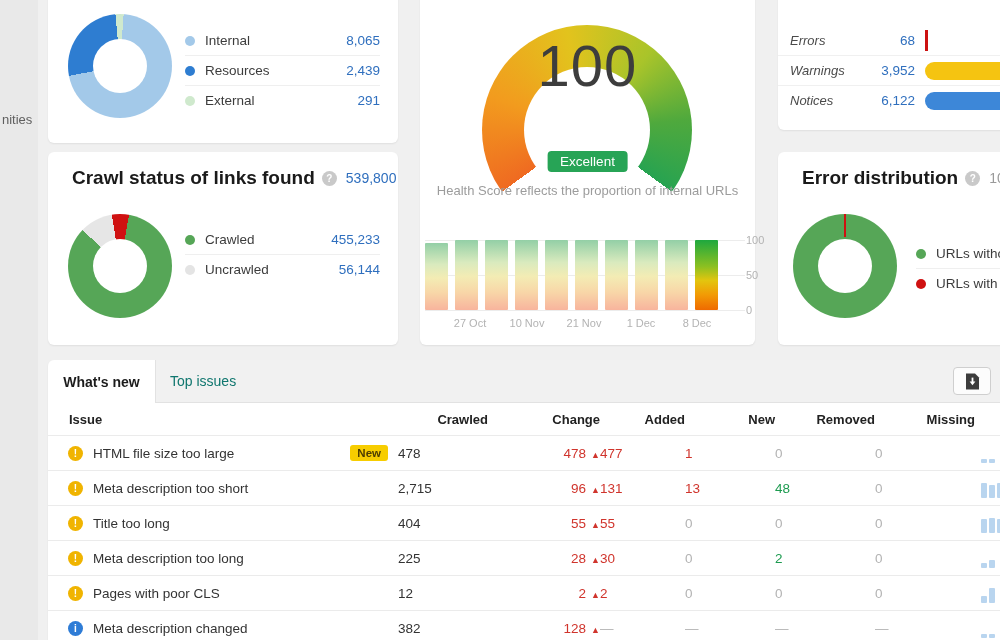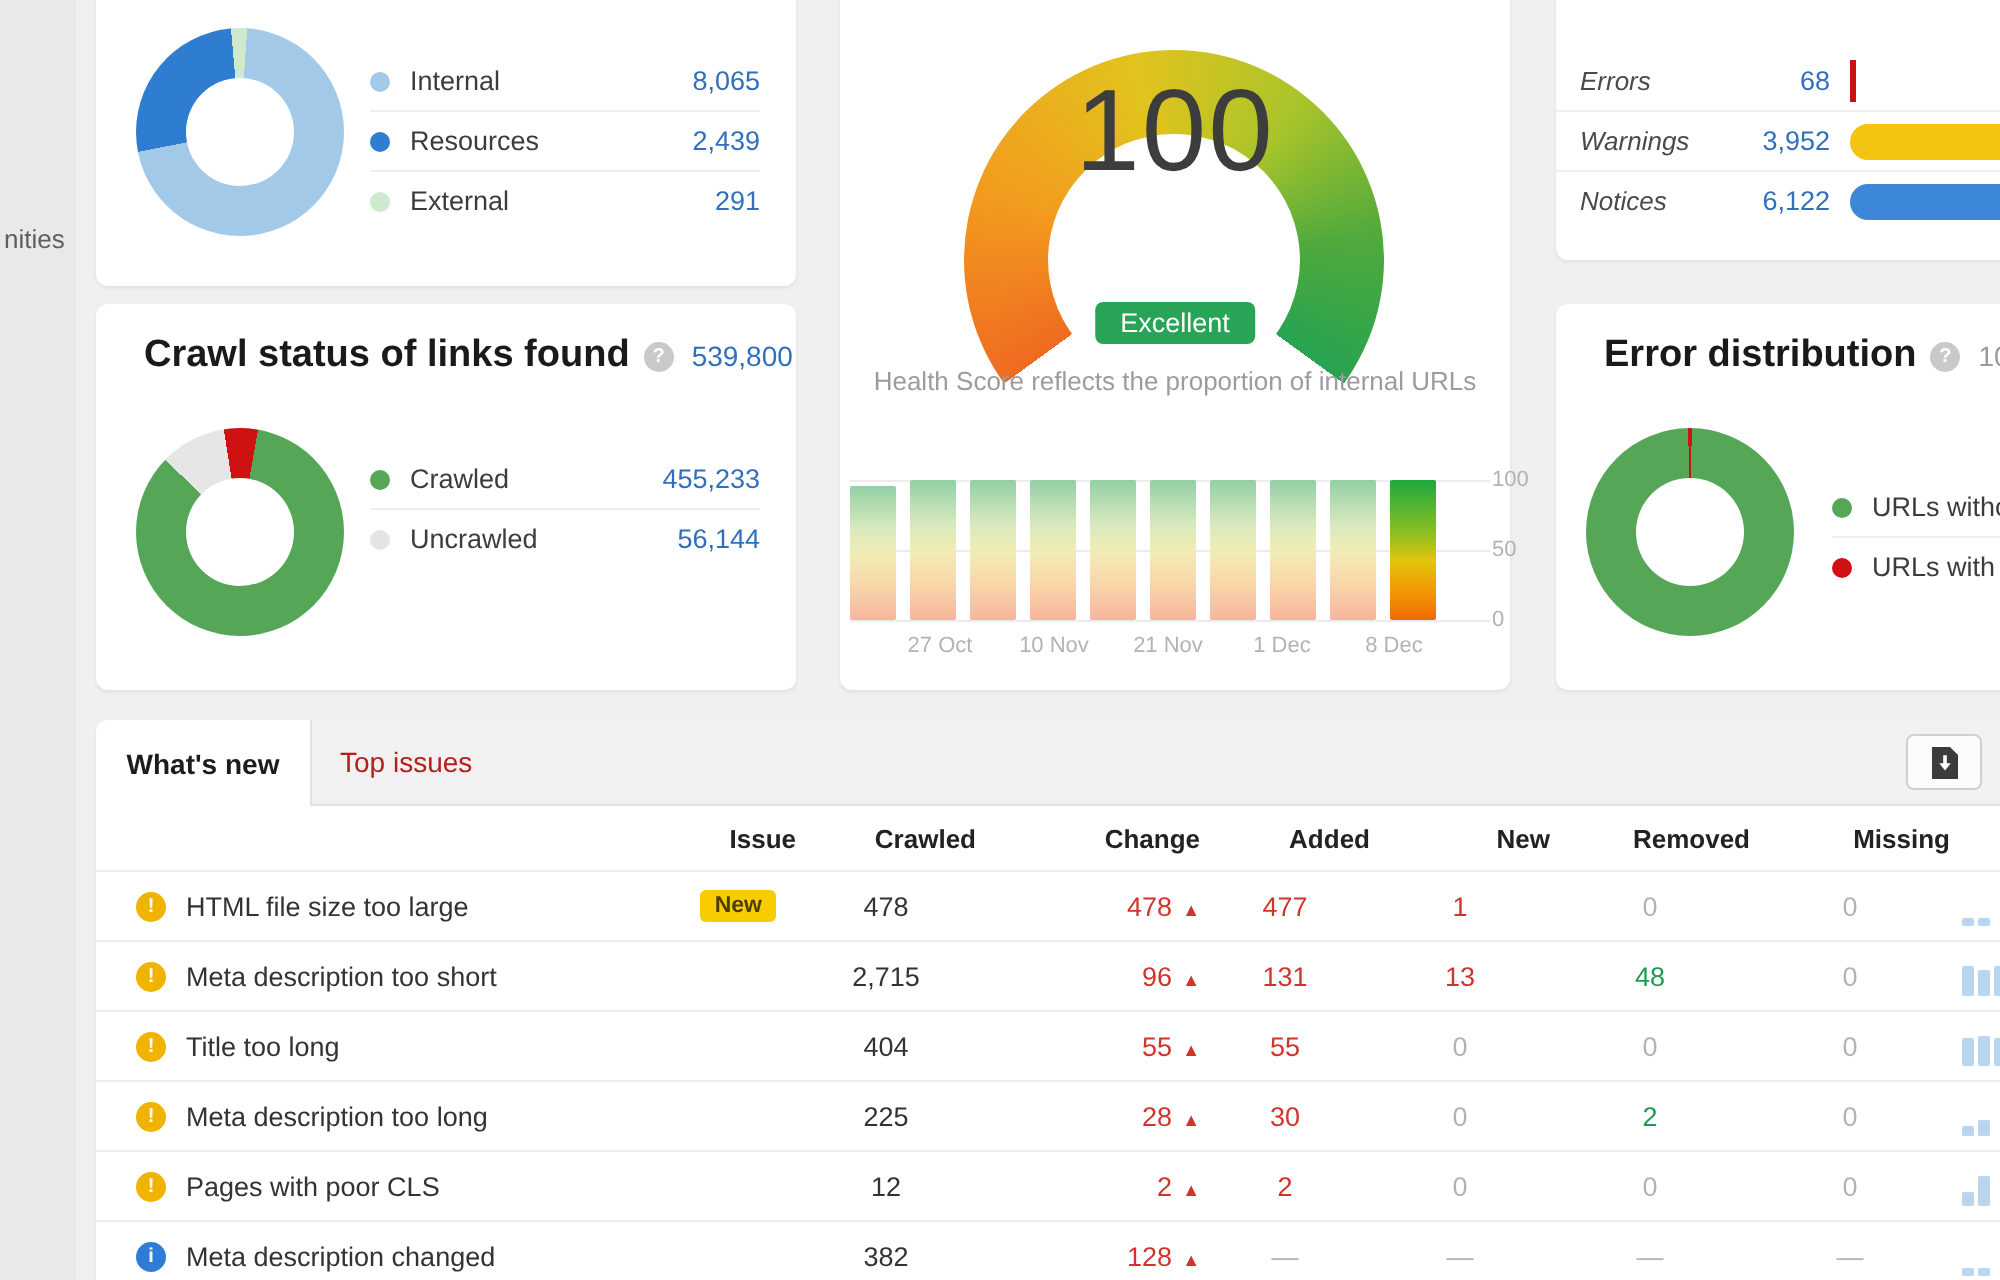--- a/index.html
+++ b/index.html
@@ -60,37 +60,37 @@
   .sum-label{font-size:13px;color:#4a4a4a;width:62px;font-style:italic;}
   .sum-value{font-size:13.5px;width:63px;text-align:right;}
   .sum-barwrap{flex:1;margin-left:10px;display:flex;align-items:center;height:100%;}
   .sum-bar{height:18px;border-radius:9px 0 0 9px;width:100%;}
   .sum-bar.tiny{width:3px;height:21px;border-radius:0;}
   
   #tabstrip{position:relative;height:42px;background:#f1f1f1;border-bottom:1px solid #e2e2e2;border-radius:6px 6px 0 0;}
   .tab{position:absolute;top:0;height:42px;display:flex;align-items:center;font-size:14px;}
   #tab-active{left:0;width:107px;background:#fff;justify-content:center;font-weight:bold;color:#1c1c1c;
     border-right:1px solid #e2e2e2;border-radius:6px 0 0 0;height:43px;}
-  #tab-top-issues{left:122px;color:#b91c1c;}
+  #tab-top-issues{left:122px;color:#0f766e;}
   #export-btn{position:absolute;left:905px;top:7px;width:38px;height:28px;background:#fcfcfc;border:1px solid #cfcfcf;
     border-radius:4px;display:flex;align-items:center;justify-content:center;box-sizing:border-box;}
   .tgrid{display:grid;grid-template-columns:350px 90px 112px 85px 90px 100px 100px 35px;align-items:center;}
   #tbl-header{height:32px;font-size:13px;font-weight:bold;color:#222;}
   #tbl-header .hc{text-align:right;}
-  #tbl-header .hc.first{text-align:right;padding-left:40px;}
+  #tbl-header .hc.first{text-align:left;padding-left:21px;}
   .trow{height:34px;border-top:1px solid #ebebeb;font-size:13.5px;}
   .issue-cell{display:flex;align-items:center;}
   .row-icon{width:15px;height:15px;border-radius:50%;margin-left:20px;flex:0 0 15px;color:#fff;font-size:10px;font-weight:bold;
     display:flex;align-items:center;justify-content:center;}
   .row-icon.warning{background:#f0b400;}
   .row-icon.info{background:#2e7cd6;}
   .issue-label{margin-left:10px;color:#333;white-space:nowrap;}
   .new-badge{margin-left:auto;margin-right:10px;background:#f7cd00;color:#4d3d00;font-size:11.5px;font-weight:bold;
     padding:2px 7px;border-radius:3px;}
-  .num{text-align:center;}
+  .num{text-align:left;}
   .num.dark{color:#333;} .num.red{color:#d0342c;} .num.green{color:#1d9b50;} .num.gray{color:#b3b3b3;}
   .change-cell{text-align:right;}
   .tri{display:inline-block;width:14px;font-size:9px;color:#d0342c;text-align:right;}
   .spark{display:flex;align-items:flex-end;height:20px;padding-left:6px;gap:2px;}
   .spark i{display:block;width:6px;background:#b9d5ef;border-radius:1px;}
 </style>
 </head>
 <body>
 
 <div id="sidebar">

